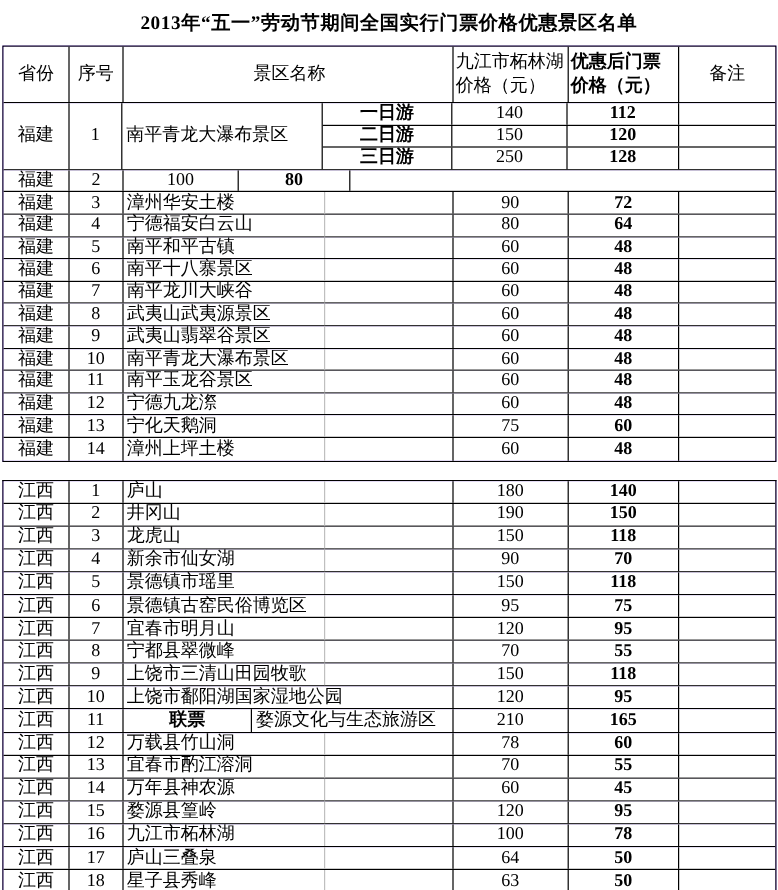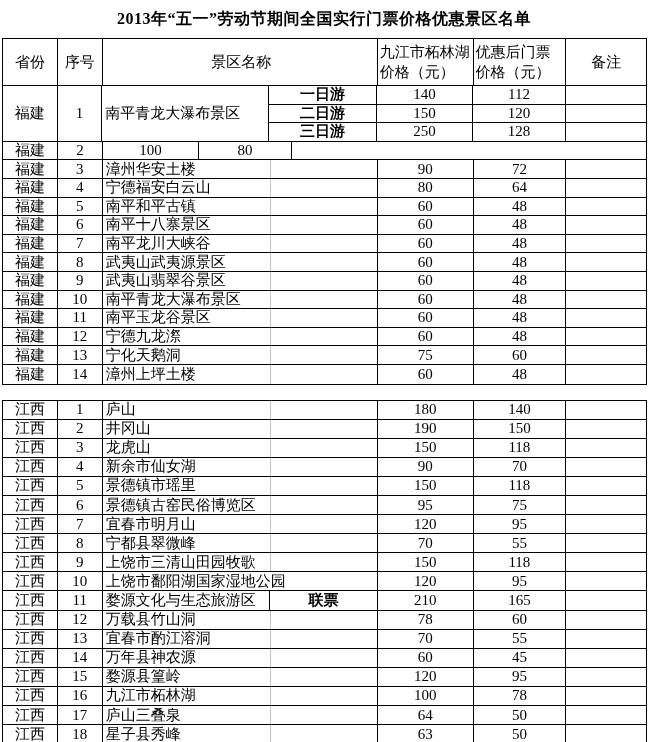--- a/index.html
+++ b/index.html
@@ -37,21 +37,21 @@
   .c-name  { width:276px; justify-content:flex-start; padding-left:3px; position:relative; overflow:visible; }
   .c-name .nm { position:relative; z-index:2; }
   .c-name::after {
     content:""; position:absolute; left:167px; top:0; bottom:0; width:1px;
     background:#bfbfbf; z-index:1;
   }
   .c-name.wide::after { display:none; }
   .c-namea { width:168px; justify-content:flex-start; padding-left:3px; }
   .c-sub   { width:108px;font-weight:bold; }
   .c-before{ width:96px; }
-  .c-after { width:93px; }
+  .c-after { width:93px;font-weight:bold; }
   .c-remark{ width:80px; border-right:none; }
 
   .subcol { width:377px; display:flex; flex-direction:column; }
   .subrow { display:flex; flex:1; border-bottom:1px solid #000; box-sizing:border-box; }
   .subrow:last-child { border-bottom:none; }
   .subrow .cell { height:100%; }
 
   .header-row .cell { font-size:15px; }
   .h-price {
     justify-content:flex-start; align-items:center; padding-left:2px;
@@ -331,22 +331,22 @@
         <div class="cell c-name wide">
           <span class="nm">上饶市鄱阳湖国家湿地公园</span>
         </div>
         <div class="cell c-before">120</div>
         <div class="cell c-after">95</div>
         <div class="cell c-remark"></div>
       </div>
       <div class="row">
         <div class="cell c-prov">江西</div>
         <div class="cell c-seq">11</div>
+        <div class="cell c-sub">联票</div>
         <div class="cell c-namea">婺源文化与生态旅游区</div>
-        <div class="cell c-sub">联票</div>
         <div class="cell c-before">210</div>
         <div class="cell c-after">165</div>
         <div class="cell c-remark"></div>
       </div>
       <div class="row">
         <div class="cell c-prov">江西</div>
         <div class="cell c-seq">12</div>
         <div class="cell c-name">
           <span class="nm">万载县竹山洞</span>
         </div>

